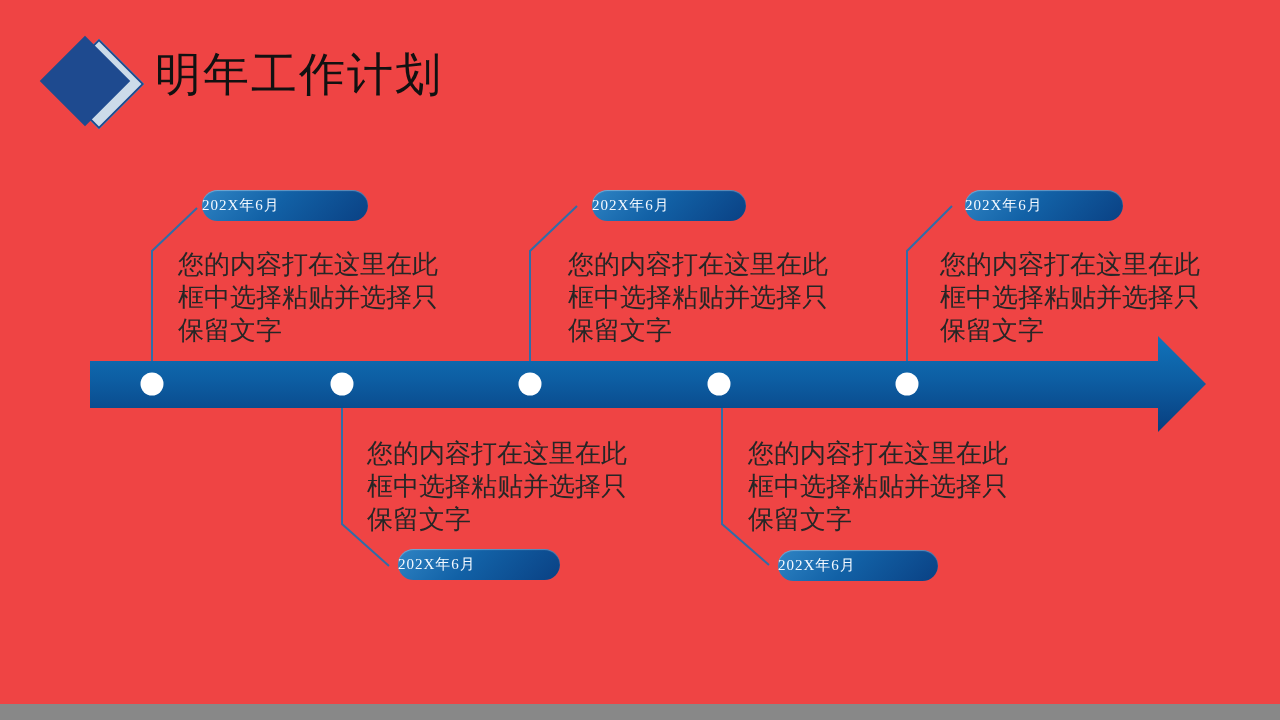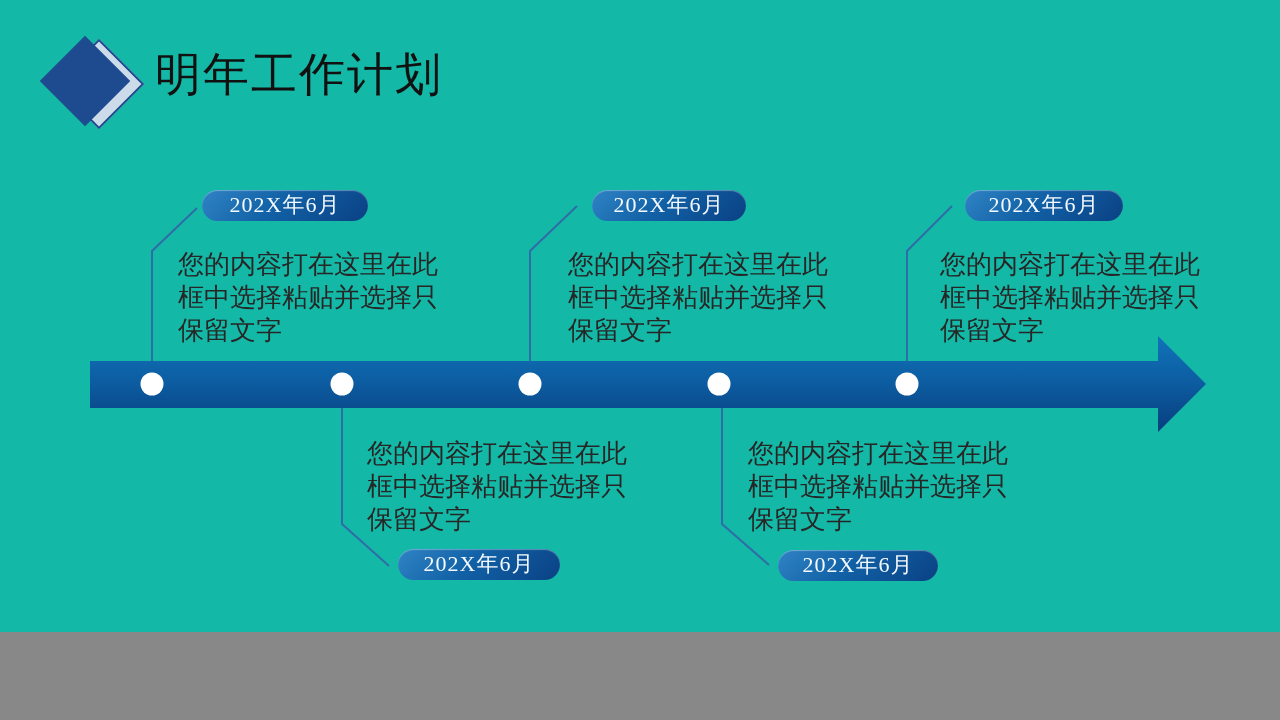--- a/index.html
+++ b/index.html
@@ -1,22 +1,22 @@
 <!DOCTYPE html>
 <html><head>
 <meta charset="utf-8">
 <style>
   * { margin: 0; padding: 0; box-sizing: border-box; }
   html, body { background: #888; }
   .slide {
     position: relative;
     width: 1280px;
-    height: 632px;
+    height: 704px;
     margin: 0 auto;
-    background: #14b8a6;
+    background: #ef4444;
     overflow: hidden;
     font-family: "Liberation Serif", "DejaVu Serif", serif;
   }
 
   
   .diamond-wrap {
     position: absolute;
     left: 36px; top: 30px;
     width: 112px; height: 112px;
   }
@@ -51,23 +51,22 @@
     width: 1280px; height: 720px;
   }
 
   
   .badge {
     position: absolute;
     height: 31px;
     border-radius: 16px;
     background: linear-gradient(135deg, #2f84c4 0%, #1261a6 45%, #0a4184 100%);
     color: #f4f9ff;
-    font-size: 22px;
+    font-size: 15px;
     line-height: 30px;
-    text-align: center;
     letter-spacing: 1px;
     box-shadow: inset 0 1px 1px rgba(255,255,255,0.35);
     white-space: nowrap;
   }
 
   
   .textblock {
     position: absolute;
     width: 240px;
     color: #262626;

